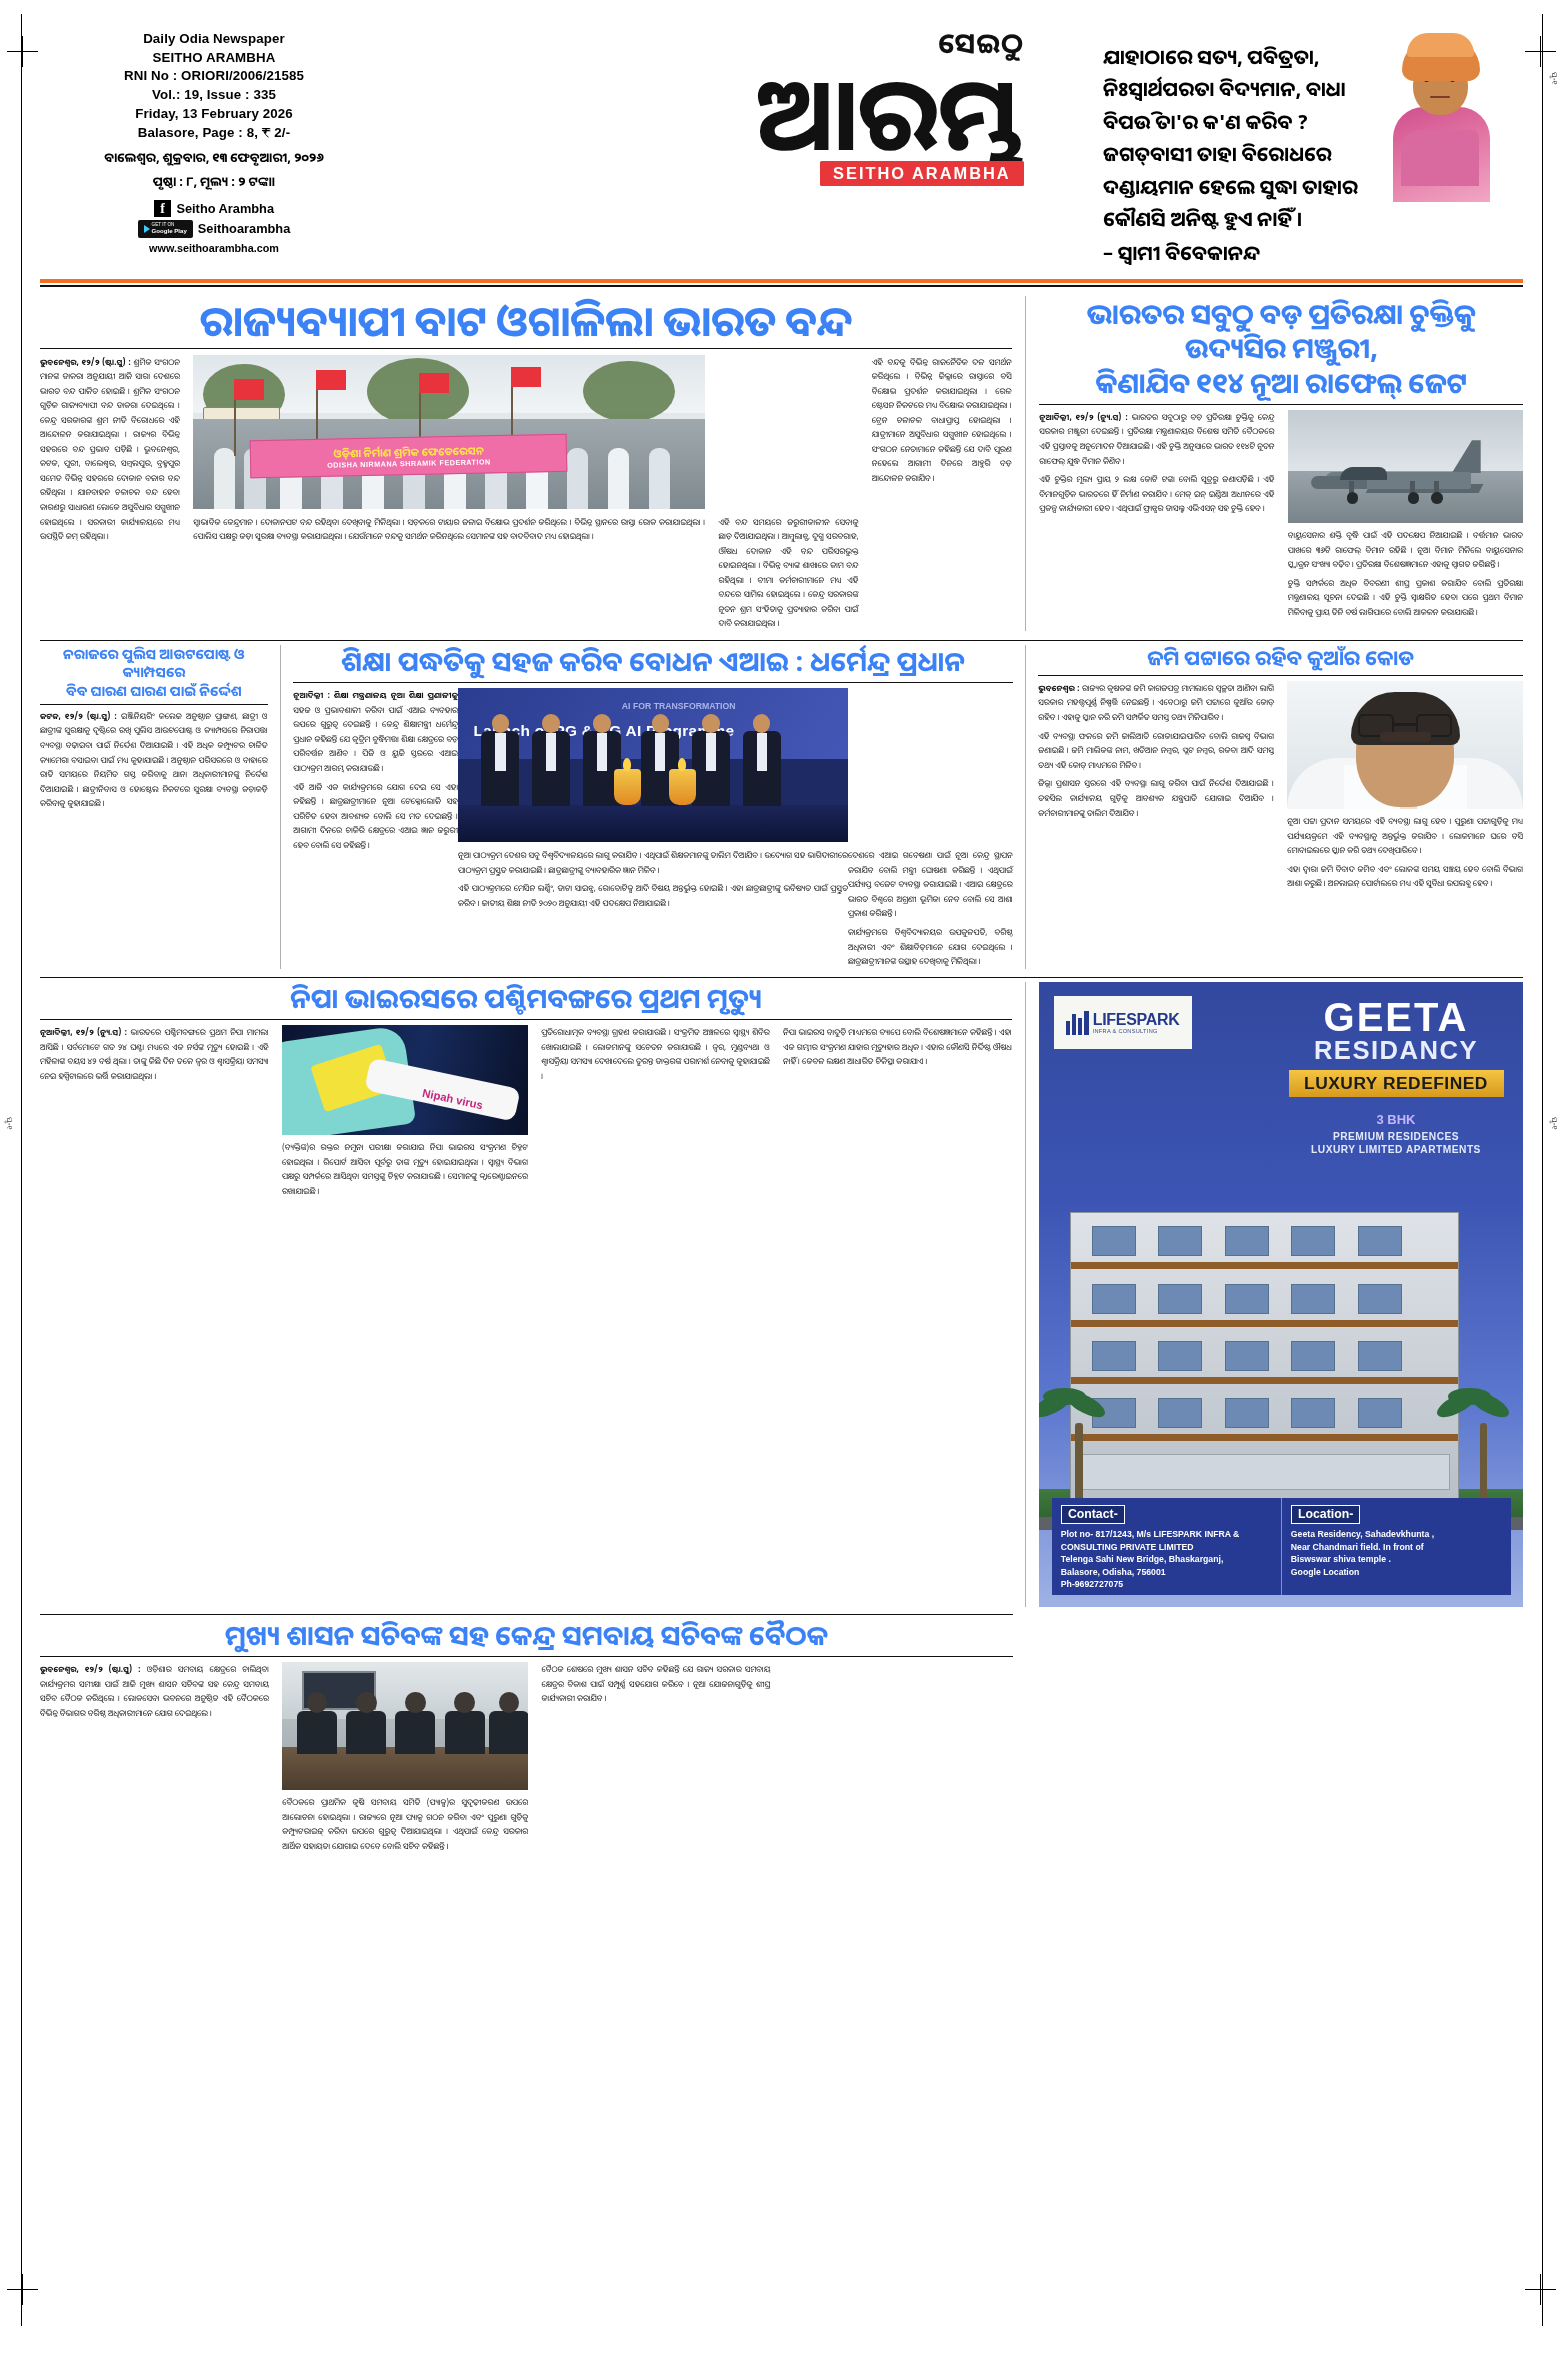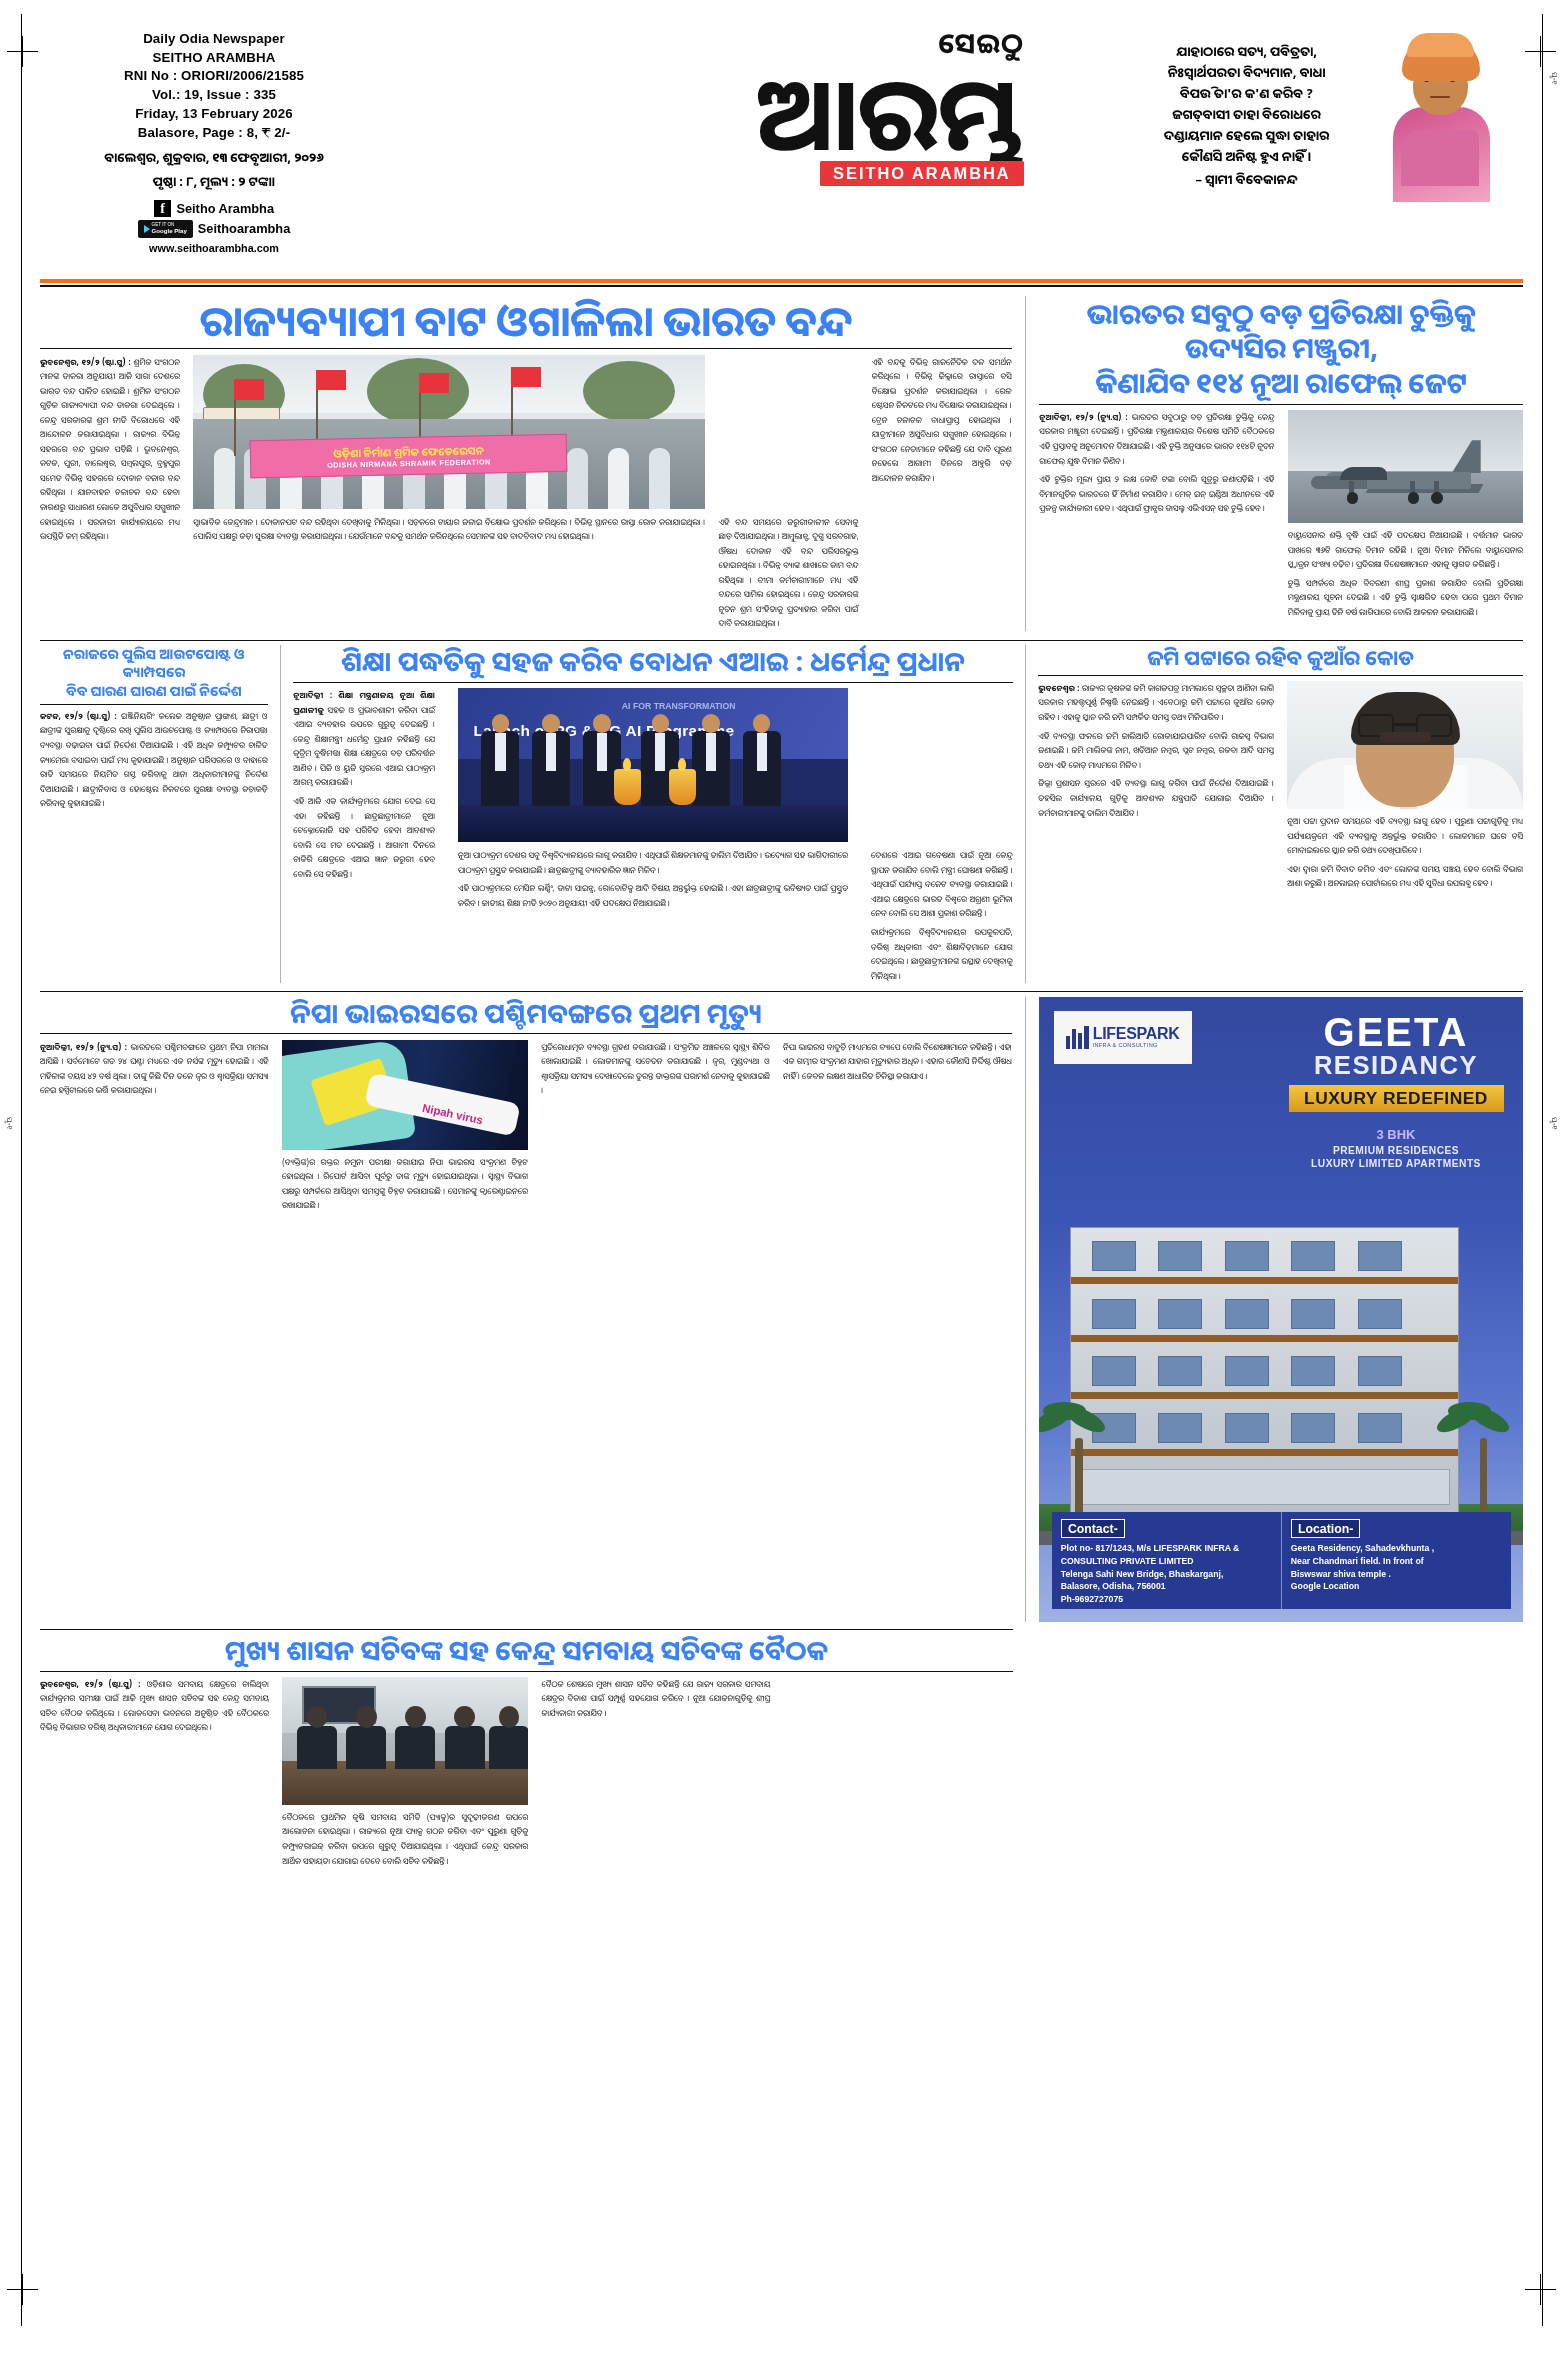--- a/index.html
+++ b/index.html
@@ -51,22 +51,22 @@
   .mh-center { position:absolute; left:502px; top:0px; width:482px; text-align:right; }
   .mh-top-odia { font-family:"Noto Sans Oriya","DejaVu Sans",sans-serif; font-size:28px;
                  font-weight:bold; color:#111; letter-spacing:1px; margin-top:2px; }
   .mh-title { font-family:"Noto Sans Oriya","DejaVu Sans",sans-serif; font-size:102px;
               font-weight:bold; line-height:0.98; color:#111; letter-spacing:-1px; }
   .mh-rom { margin:1px auto 0; display:inline-block; background:#e8373a; color:#ffffff;
             font-weight:bold; font-size:16.4px; letter-spacing:2px; padding:2.6px 13.3px 3.1px;
             border-radius:1.5px; }
 
   .mh-right { position:absolute; right:31px; top:20.5px; width:389px; }
-  .mh-quote { width:287px; text-align:center; font-family:"Noto Sans Oriya","DejaVu Sans",sans-serif;
-              font-weight:bold; font-size:13px; line-height:1.62; }
+  .mh-quote { width:287px; font-family:"Noto Sans Oriya","DejaVu Sans",sans-serif;
+              font-weight:bold; font-size:20px; line-height:1.62; }
   .mh-quote .attr { display:block; margin-top:2px; }
   .swami { position:absolute; right:-3.1px; top:-11.3px; width:105px; height:169px; }
   .swami .sw-head { position:absolute; left:22.5px; top:25.6px; width:55px; height:60px;
                     background:#c8884e; border-radius:50% 50% 46% 46%; }
   .swami .sw-turban { position:absolute; left:12.3px; top:8.2px; width:78px; height:43px;
                       background:#e0853f; border-radius:36px 36px 13.3px 13.3px; }
   .swami .sw-turban2{ position:absolute; left:17.4px; top:3.1px; width:67px; height:24.6px;
                       background:#f0a25c; border-radius:31px 31px 5.1px 5.1px; }
   .swami .sw-body { position:absolute; left:3.1px; top:77px; width:97px; height:95px;
                     background:linear-gradient(160deg,#cf4f8e 0%,#e0709f 40%,#f2a7c6 100%);
@@ -228,21 +228,21 @@
   .ad-contact .cc { flex:1; padding:7.2px 9.2px; color:#fff; }
   .ad-contact .cc + .cc { border-left:1px solid #7d8fd6; }
   .ad-contact .tag { display:inline-block; border:1px solid #fff; background:#1a2a6e;
                      color:#fff; font-weight:bold; font-size:12.3px; padding:1.5px 6.1px; margin-bottom:4.1px; }
   .ad-contact .ln { font-size:8.7px; font-weight:bold; line-height:1.45; }
 
   
   .dateline { font-weight:bold; }
 
   .grid2 { display:grid; grid-template-columns:1fr 1fr; column-gap:13.3px; }
-  .grid3 { display:grid; grid-template-columns:1fr 1fr 1fr; column-gap:23px; }
+  .grid3 { display:grid; grid-template-columns:1fr 1fr 1fr; column-gap:0; }
   .grid4 { display:grid; grid-template-columns:1fr 1fr 1fr 1fr; column-gap:13.3px; }
   .vsep  { border-right:0.5px solid #b0b0b0; padding-right:12.3px; }
 </style>
 </head>
 <body>
 
 <div class="page-frame"></div>
 <div class="regmark rm-tl"></div>
 <div class="regmark rm-tr"></div>
 <div class="regmark rm-bl"></div>

